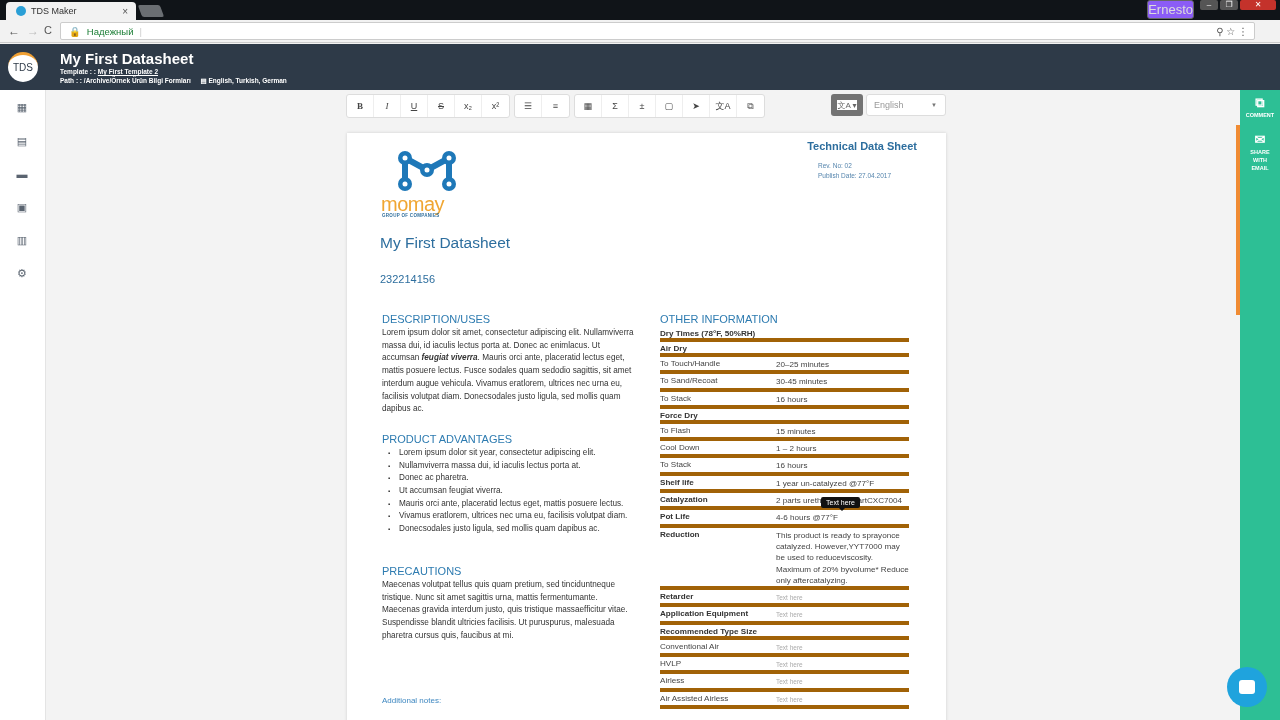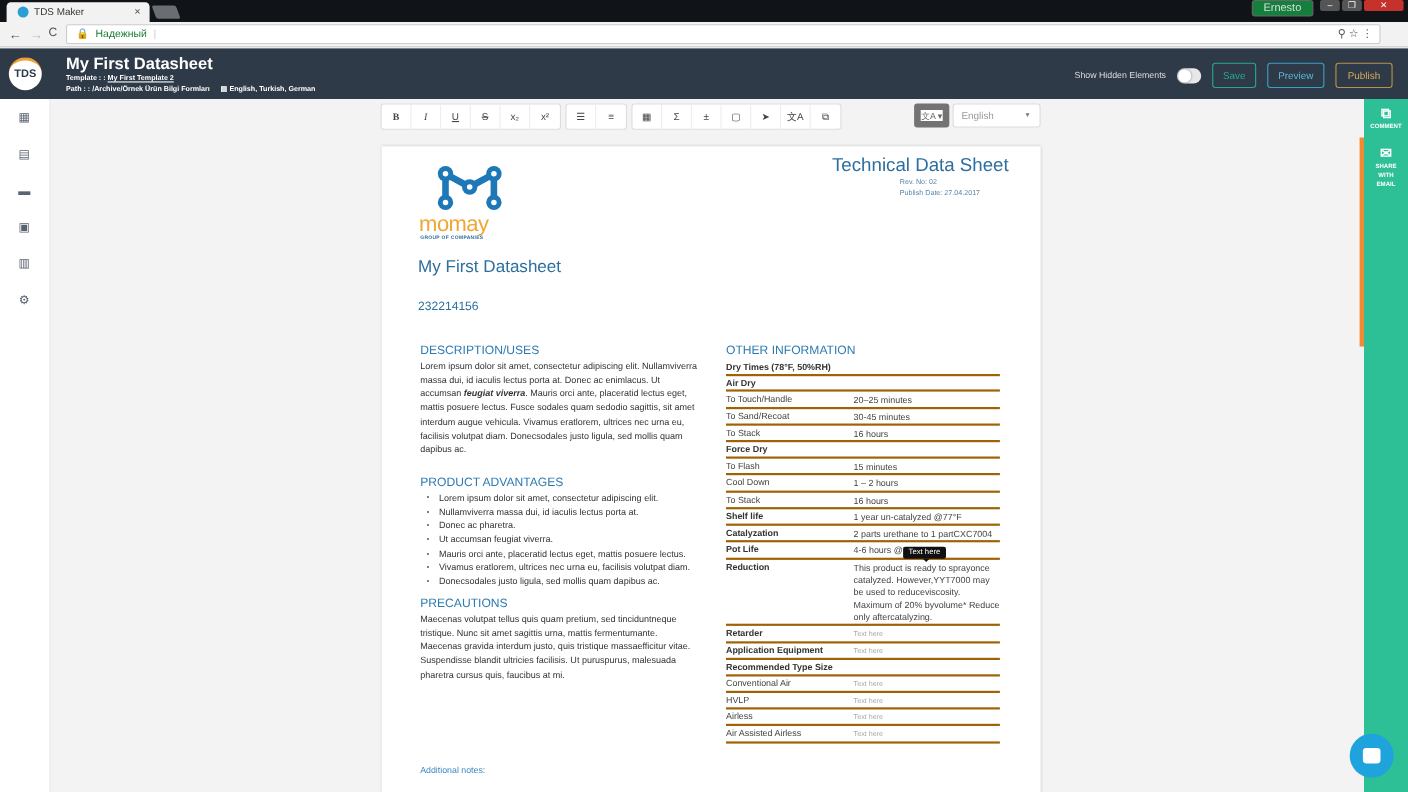--- a/index.html
+++ b/index.html
@@ -3,31 +3,31 @@
 <meta charset="utf-8">
 <style>
 *{box-sizing:border-box;margin:0;padding:0}
 body{width:1280px;height:720px;overflow:hidden;font-family:"Liberation Sans",sans-serif;background:#f3f3f3;position:relative}
 .tabstrip{position:absolute;top:0;left:0;width:1280px;height:20px;background:#101418}
 .tab{position:absolute;left:6px;top:2px;width:130px;height:18px;background:#f2f2f2;border-radius:4px 4px 0 0;font-size:9px;color:#333;display:flex;align-items:center;padding-left:10px;gap:5px}
 .tab .favicon{width:10px;height:10px;border-radius:50%;background:#2a9fd6}
 .tab .close{position:absolute;right:8px;font-size:10px;color:#555}
 .newtab{position:absolute;left:140px;top:5px;width:22px;height:12px;background:#6a6e72;transform:skewX(20deg);border-radius:2px}
 .winctl{position:absolute;right:4px;top:0;display:flex;gap:2px}
-.winctl .user{font-size:10px;color:#ddd;border:1px solid #666;padding:1px 10px;border-radius:3px;background:#15803d;margin-right:4px}
+.winctl .user{font-size:13px;color:#ddd;border:1px solid #666;padding:1px 0;border-radius:3px;background:#8b5cf6;margin-right:4px}
 .winctl .btn{width:18px;height:10px;background:#555;border-radius:2px;font-size:8px;color:#fff;text-align:center;line-height:10px}
 .winctl .btn.x{width:36px;background:#c4322b}
 .addrbar{position:absolute;top:20px;left:0;width:1280px;height:23px;background:#f2f2f2;border-bottom:1px solid #ccc}
 .nav{position:absolute;top:4px;font-size:12px;color:#555}
 .omnibox{position:absolute;left:60px;top:2px;width:1195px;height:18px;background:#fff;border:1px solid #ccc;border-radius:2px;font-size:9.5px;display:flex;align-items:center;padding-left:8px;gap:6px}
 .secure{color:#1a7d34}
 .url{color:#555}
 .omni-icons{position:absolute;right:6px;font-size:10px;color:#555}
 .appheader{position:absolute;top:44px;left:0;width:1280px;height:46px;background:#2e3a48}
-.logo{position:absolute;left:8px;top:8px;width:30px;height:30px;border-radius:50%;background:#fff;border-top:3px solid #f0a033;font-size:10px;font-weight:bold;color:#2e3a48;text-align:center;line-height:26px}
+.logo{position:absolute;left:8px;top:8px;width:30px;height:30px;border-radius:50%;background:#fff;border-top:3px solid #f0a033;font-size:10px;font-weight:normal;color:#2e3a48;text-align:center;line-height:26px}
 .title{position:absolute;left:60px;top:6px;color:#fff;font-size:15px;font-weight:bold}
 .meta{position:absolute;left:60px;font-size:6.5px;color:#fff;font-weight:bold}
 .meta a{color:#fff;text-decoration:underline}
 .hdr-right{position:absolute;right:14px;top:13px;display:flex;align-items:center;gap:10px}
 .showhidden{font-size:8px;color:#ddd}
 .toggle{width:22px;height:14px;background:#e8e8e8;border-radius:7px;position:relative}
 .toggle::after{content:"";position:absolute;left:1px;top:1px;width:12px;height:12px;border-radius:50%;background:#fff;box-shadow:0 0 2px #777}
 .hbtn{height:23px;font-size:9px;padding:0 10px;border-radius:3px;background:transparent;display:flex;align-items:center}
 .hbtn.save{border:1px solid #2aa88c;color:#2aa88c;width:40px;justify-content:center}
 .hbtn.preview{border:1px solid #3aa0c2;color:#5cb8d6;width:52px;justify-content:center}
@@ -40,35 +40,35 @@
 .tb:last-child{border-right:none}
 .langtools{position:absolute;top:94px;left:831px;display:flex;gap:3px}
 .langbtn{width:32px;height:22px;border:6px solid #737373;border-radius:3px;background:#fff;font-size:8px;color:#666;display:flex;align-items:center;justify-content:center}
 .langsel{width:80px;height:22px;border:1px solid #ddd;border-radius:3px;background:#fff;font-size:9px;color:#999;display:flex;align-items:center;padding-left:7px;position:relative}
 .langsel .caret{position:absolute;right:8px;font-size:6px;color:#777}
 .rightpanel{position:absolute;top:90px;left:1240px;width:40px;height:630px;background:#2dbf95}
 .rp-item{position:absolute;width:40px;text-align:center;color:#fff;font-size:5.5px;font-weight:bold;line-height:8px}
 .rp-icon{font-size:13px;display:block;line-height:16px}
 .scrollstrip{position:absolute;top:125px;left:1236px;width:4px;height:190px;background:#f08b33}
 .page{position:absolute;top:133px;left:347px;width:599px;height:600px;background:#fff;box-shadow:0 0 3px rgba(0,0,0,.15)}
-.tds-title{position:absolute;top:7px;right:29px;font-size:17px;font-weight:normal;color:#2d6e9e}
+.tds-title{position:absolute;top:7px;right:29px;font-size:11px;font-weight:bold;color:#2d6e9e}
 .rev{position:absolute;top:28px;left:471px;font-size:6.5px;color:#5585ad;line-height:10px}
 .momay{position:absolute;left:34px;top:17px;width:100px;height:70px}
 .momay-word{position:absolute;top:43px;left:0;font-size:20px;font-weight:normal;color:#f0a632;letter-spacing:-0.5px}
 .momay-sub{position:absolute;top:63px;left:1px;font-size:4.5px;font-weight:bold;color:#2f6e9c;letter-spacing:.3px}
 .doc-title{position:absolute;top:101px;left:33px;font-size:15.5px;color:#2d6e9e}
 .docnum{position:absolute;top:140px;left:33px;font-size:11px;color:#2d6e9e}
 .leftcol{position:absolute;left:35px;top:180px;width:255px}
 .h{font-size:11px;font-weight:normal;color:#2d7bb0;margin-bottom:2px}
 .p{font-size:8.2px;color:#333;line-height:12.7px}
 .ul{list-style:none;font-size:8.2px;color:#333;line-height:12.7px;padding-left:17px}
 .ul li{position:relative}
 .ul li::before{content:"▪";position:absolute;left:-11px;font-size:6px}
 .rightcol{position:absolute;left:313px;top:180px;width:249px}
-.row{display:flex;border-bottom:2px solid #a16207;font-size:8.1px;color:#444;min-height:14.7px;align-items:flex-start;padding-top:2px}
+.row{display:flex;border-bottom:4px solid #a16207;font-size:8.1px;color:#444;min-height:14.7px;align-items:flex-start;padding-top:2px}
 .row .k{width:116px}
 .row .v{flex:1;line-height:11.3px}
 .row.bold .k{font-weight:bold;color:#333}
 .ph{color:#aaa;font-size:6.5px}
 .tooltip{position:absolute;left:474px;top:364px;background:#111;color:#fff;font-size:7px;padding:2px 5px;border-radius:2px}
 .tooltip::after{content:"";position:absolute;left:18px;bottom:-3px;border:3px solid transparent;border-top-color:#111;border-bottom:none}
 .addnotes{position:absolute;left:35px;top:563px;font-size:8px;color:#3e87c0}
 .chat{position:absolute;left:1227px;top:667px;width:40px;height:40px;border-radius:50%;background:#1fa3dd;display:flex;align-items:center;justify-content:center}
 .chat .bubble{width:16px;height:14px;background:#fff;border-radius:3px}
 </style>
@@ -105,27 +105,20 @@
   <div class="logo">TDS</div>
   <div class="title">My First Datasheet</div>
   <div class="meta" style="top:24px">
     <span>Template : : </span>
     <a>My First Template 2</a>
   </div>
   <div class="meta" style="top:33px">
     <span>Path : : /Archive/Örnek Ürün Bilgi Formları</span>
     <span style="margin-left:8px">▤</span>
     <span>English, Turkish, German</span>
-  </div>
-  <div class="hdr-right">
-    <span class="showhidden">Show Hidden Elements</span>
-    <div class="toggle"></div>
-    <div class="hbtn save">Save</div>
-    <div class="hbtn preview">Preview</div>
-    <div class="hbtn publish">Publish</div>
   </div>
 </div>
 
 <div class="sidebar">
   <div class="sb-icon" style="top:11px">▦</div>
   <div class="sb-icon" style="top:45px">▤</div>
   <div class="sb-icon" style="top:78px">▬</div>
   <div class="sb-icon" style="top:111px">▣</div>
   <div class="sb-icon" style="top:144px">▥</div>
   <div class="sb-icon" style="top:177px">⚙</div>
@@ -209,29 +202,29 @@
     <div class="momay-sub">GROUP OF COMPANIES</div>
   </div>
   <div class="doc-title">My First Datasheet</div>
   <div class="docnum">232214156</div>
 
   <div class="leftcol">
     <div class="h">DESCRIPTION/USES</div>
     <div class="p"><span>Lorem ipsum dolor sit amet, consectetur adipiscing elit. Nullamviverra massa dui, id iaculis lectus porta at. Donec ac enimlacus. Ut accumsan </span><b><i>feugiat viverra</i></b><span>. Mauris orci ante, placeratid lectus eget, mattis posuere lectus. Fusce sodales quam sedodio sagittis, sit amet interdum augue vehicula. Vivamus eratlorem, ultrices nec urna eu, facilisis volutpat diam. Donecsodales justo ligula, sed mollis quam dapibus ac.</span></div>
     <div class="h" style="margin-top:17px">PRODUCT ADVANTAGES</div>
     <ul class="ul">
-      <li>Lorem ipsum dolor sit amet, consectetur adipiscing elit.</li>
+      <li>Lorem ipsum dolor sit year, consectetur adipiscing elit.</li>
       <li>Nullamviverra massa dui, id iaculis lectus porta at.</li>
       <li>Donec ac pharetra.</li>
       <li>Ut accumsan feugiat viverra.</li>
       <li>Mauris orci ante, placeratid lectus eget, mattis posuere lectus.</li>
       <li>Vivamus eratlorem, ultrices nec urna eu, facilisis volutpat diam.</li>
       <li>Donecsodales justo ligula, sed mollis quam dapibus ac.</li>
     </ul>
-    <div class="h" style="margin-top:7px">PRECAUTIONS</div>
+    <div class="h" style="margin-top:29px">PRECAUTIONS</div>
     <div class="p">Maecenas volutpat tellus quis quam pretium, sed tinciduntneque tristique. Nunc sit amet sagittis urna, mattis fermentumante. Maecenas gravida interdum justo, quis tristique massaefficitur vitae. Suspendisse blandit ultricies facilisis. Ut puruspurus, malesuada pharetra cursus quis, faucibus at mi.</div>
   </div>
   <div class="addnotes">Additional notes:</div>
 
   <div class="rightcol">
     <div class="h">OTHER INFORMATION</div>
     <div class="row bold">
         <span class="k">Dry Times (78°F, 50%RH)</span>
         <span class="v"></span>
       </div>

